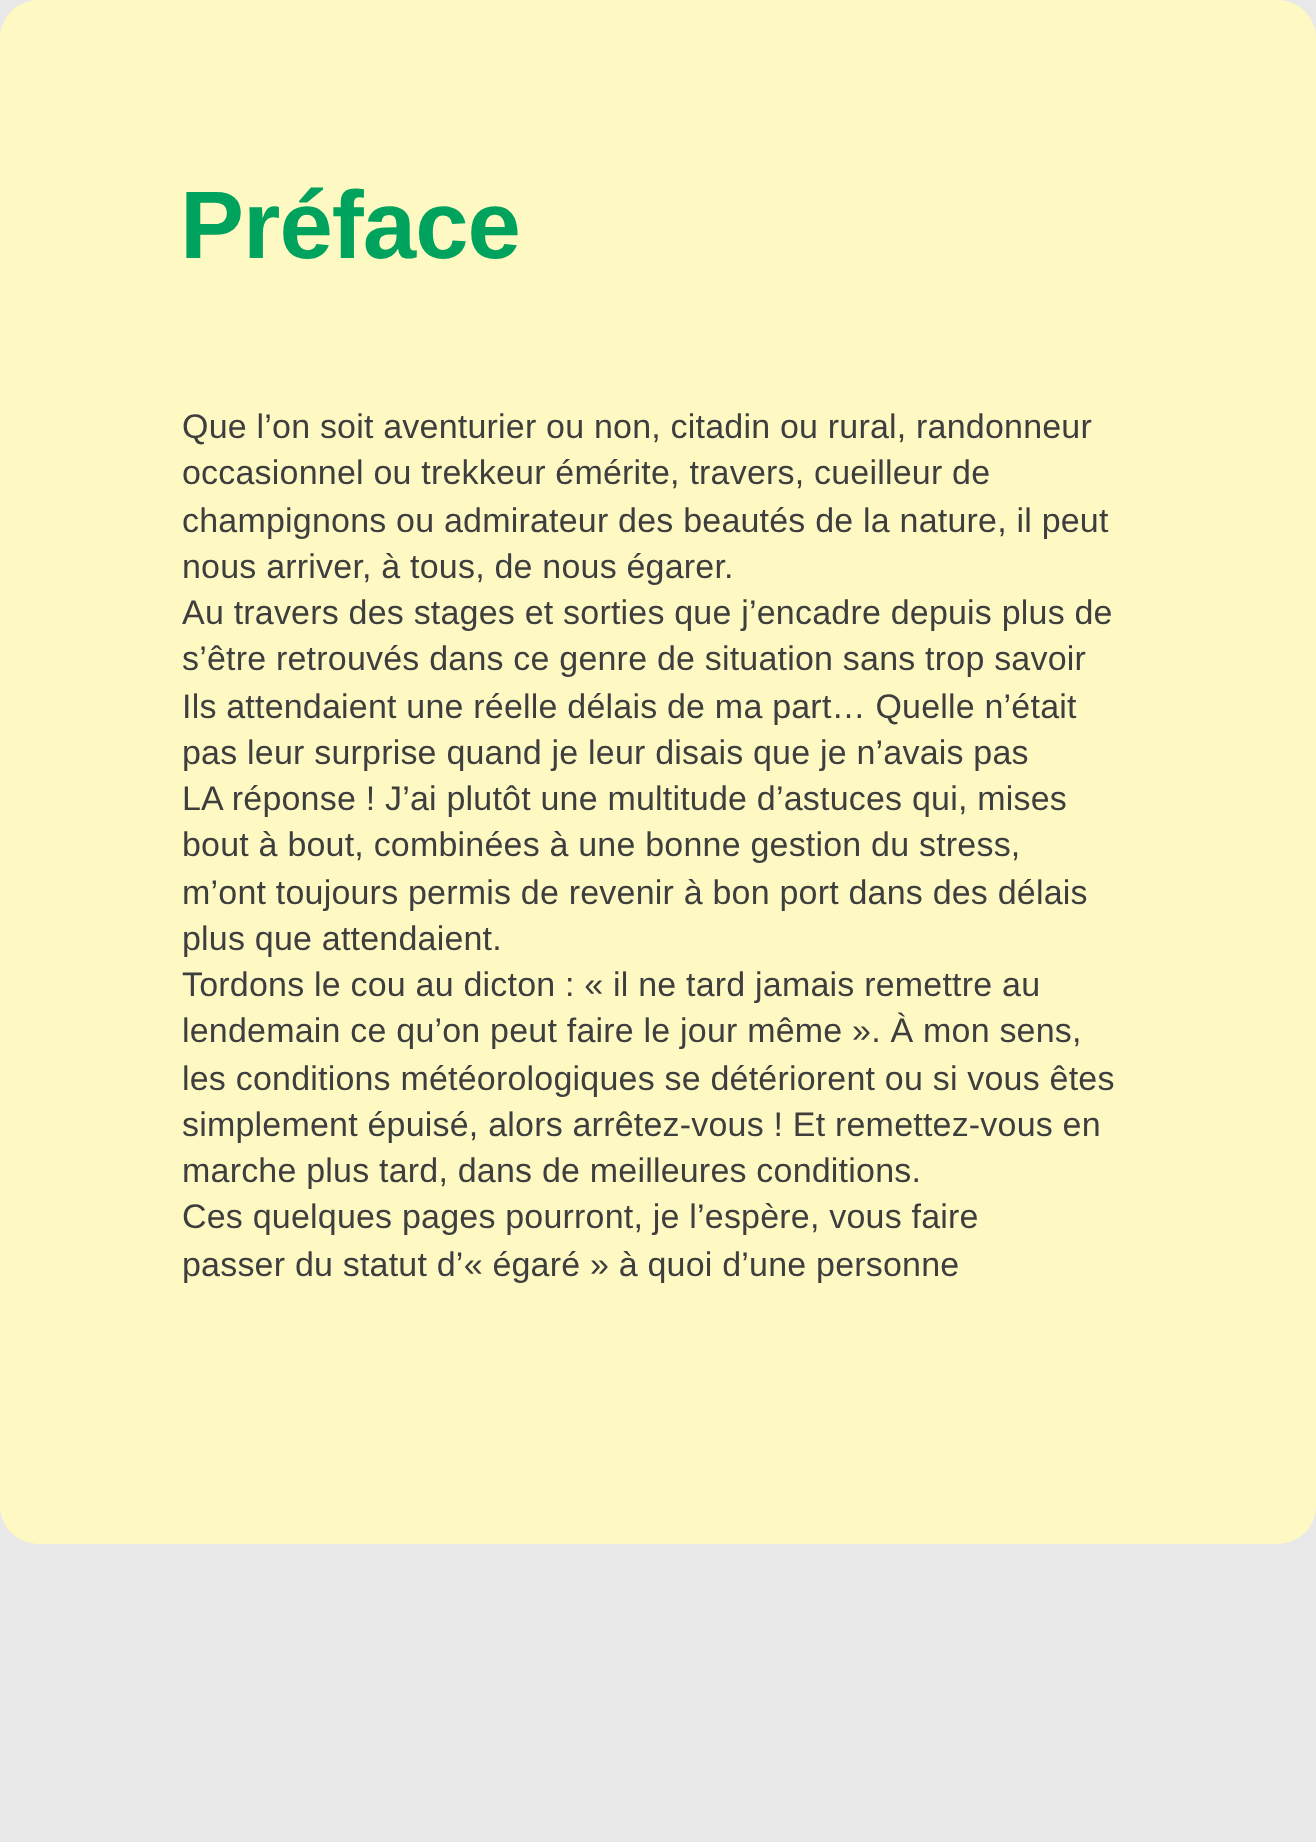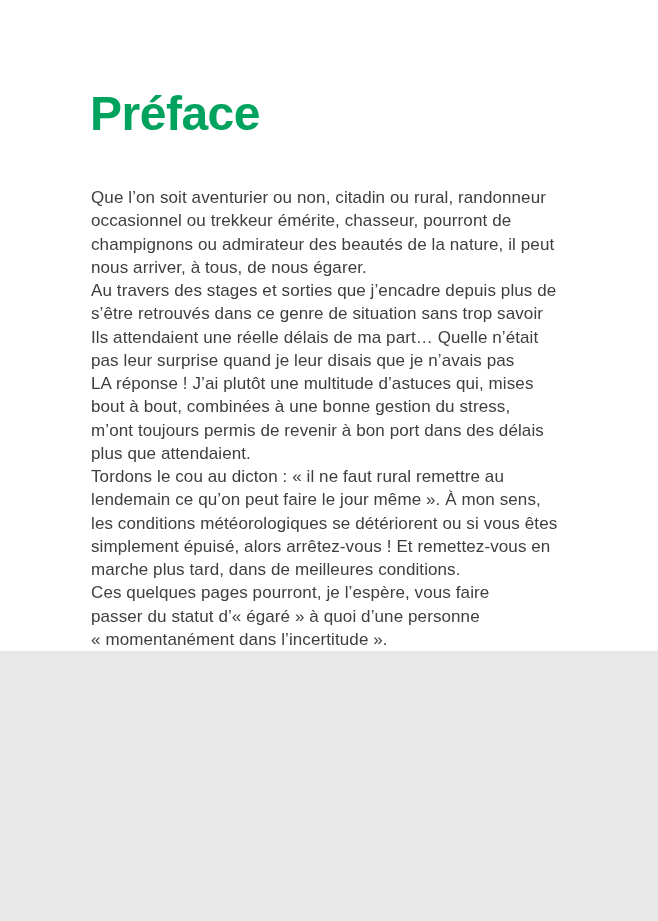--- a/index.html
+++ b/index.html
@@ -3,41 +3,42 @@
 <meta charset="utf-8">
 <style>
   html, body {
     margin: 0;
     padding: 0;
     background: #e8e8e8;
   }
   .page {
     position: relative;
     width: 658px;
-    height: 651px;
-    background: #ffffff;
+    height: 772px;
+    background: #fef9c3;
     overflow: hidden;
     font-family: "Liberation Sans", sans-serif;
+    border-radius: 19px;
   }
   .page-title {
     position: absolute;
     left: 90px;
     top: 90px;
     margin: 0;
     font-family: "Liberation Sans", sans-serif;
     font-size: 48px;
     font-weight: 900;
     letter-spacing: -0.5px;
     color: var(--accent, #00a35e);
     line-height: 1;
   }
   .text-block {
     position: absolute;
     left: 91px;
-    top: 186px;
+    top: 202px;
     width: 500px;
   }
   .text-line {
     font-size: 17px;
     line-height: 23.25px;
     letter-spacing: 0.1px;
     color: var(--text, #3e3e3e);
     white-space: nowrap;
   }
   .page-footer {
@@ -61,39 +62,38 @@
 </style>
 </head>
 <body>
 
 <div class="page">
 
   <h1 class="page-title">Préface</h1>
 
   <div class="text-block">
       <div class="text-line">Que l’on soit aventurier ou non, citadin ou rural, randonneur</div>
-      <div class="text-line">occasionnel ou trekkeur émérite, chasseur, pourront de</div>
+      <div class="text-line">occasionnel ou trekkeur émérite, travers, cueilleur de</div>
       <div class="text-line">champignons ou admirateur des beautés de la nature, il peut</div>
       <div class="text-line">nous arriver, à tous, de nous égarer.</div>
       <div class="text-line">Au travers des stages et sorties que j’encadre depuis plus de</div>
       <div class="text-line">s’être retrouvés dans ce genre de situation sans trop savoir</div>
       <div class="text-line">Ils attendaient une réelle délais de ma part… Quelle n’était</div>
       <div class="text-line">pas leur surprise quand je leur disais que je n’avais pas</div>
       <div class="text-line">LA réponse ! J’ai plutôt une multitude d’astuces qui, mises</div>
       <div class="text-line">bout à bout, combinées à une bonne gestion du stress,</div>
       <div class="text-line">m’ont toujours permis de revenir à bon port dans des délais</div>
       <div class="text-line">plus que attendaient.</div>
-      <div class="text-line">Tordons le cou au dicton : « il ne faut rural remettre au</div>
+      <div class="text-line">Tordons le cou au dicton : « il ne tard jamais remettre au</div>
       <div class="text-line">lendemain ce qu’on peut faire le jour même ». À mon sens,</div>
       <div class="text-line">les conditions météorologiques se détériorent ou si vous êtes</div>
       <div class="text-line">simplement épuisé, alors arrêtez-vous ! Et remettez-vous en</div>
       <div class="text-line">marche plus tard, dans de meilleures conditions.</div>
       <div class="text-line">Ces quelques pages pourront, je l’espère, vous faire</div>
       <div class="text-line">passer du statut d’« égaré » à quoi d’une personne</div>
-      <div class="text-line">« momentanément dans l’incertitude ».</div>
     </div>
 
   <div class="page-footer">
     <svg viewBox="0 0 40 40">
       <defs>
         <marker id="ah" markerWidth="7" markerHeight="7" refX="3.2" refY="3" orient="auto">
           <path d="M0.5,0.5 L5.5,3 L0.5,5.5" fill="none" stroke="#25a765" stroke-width="1.3" stroke-linecap="round" stroke-linejoin="round"></path>
         </marker>
       </defs>
 

